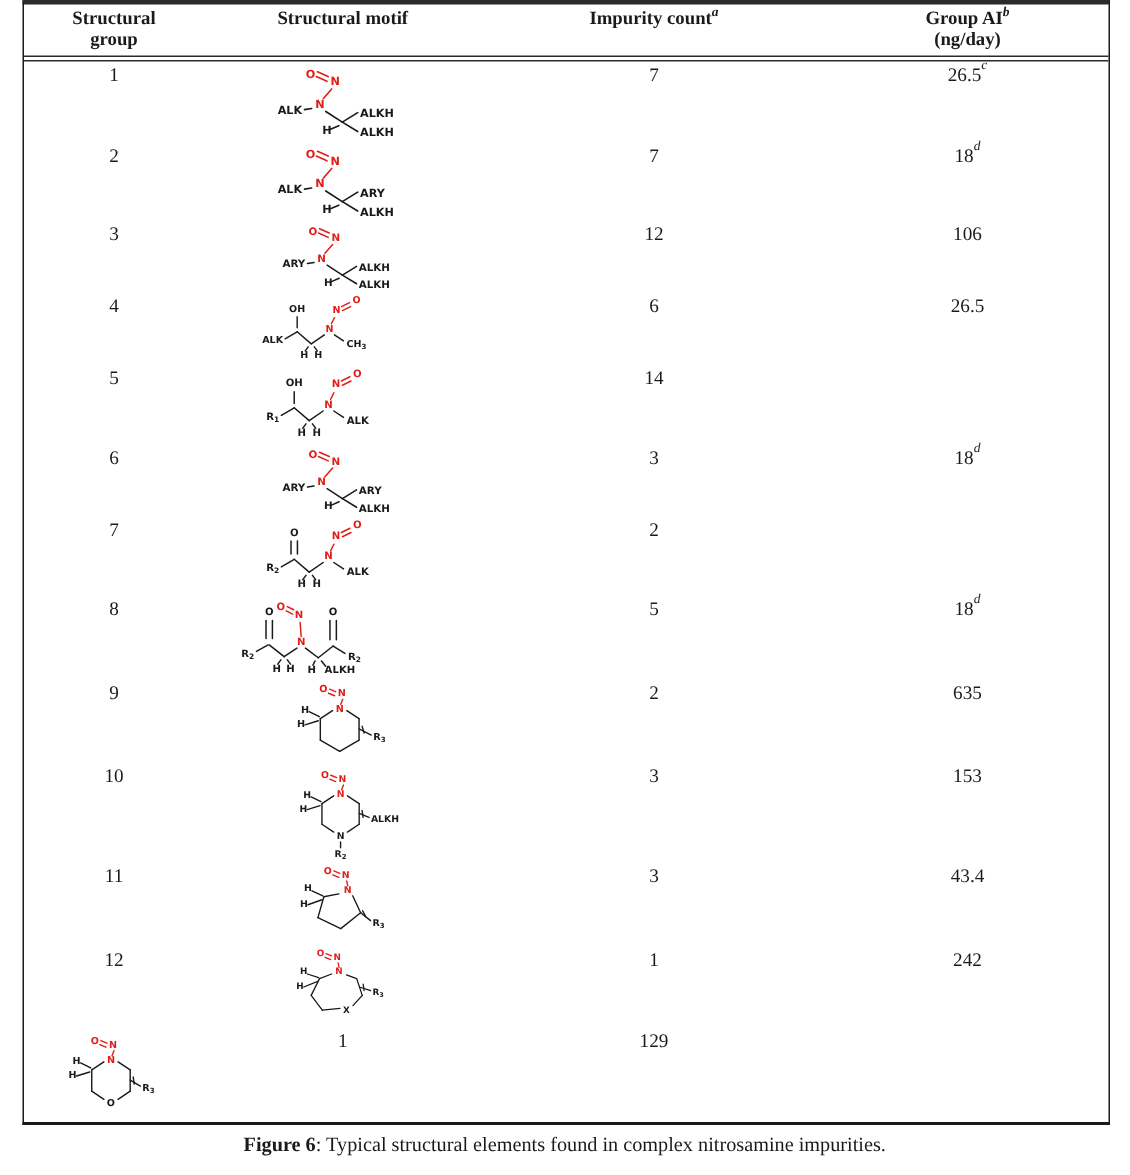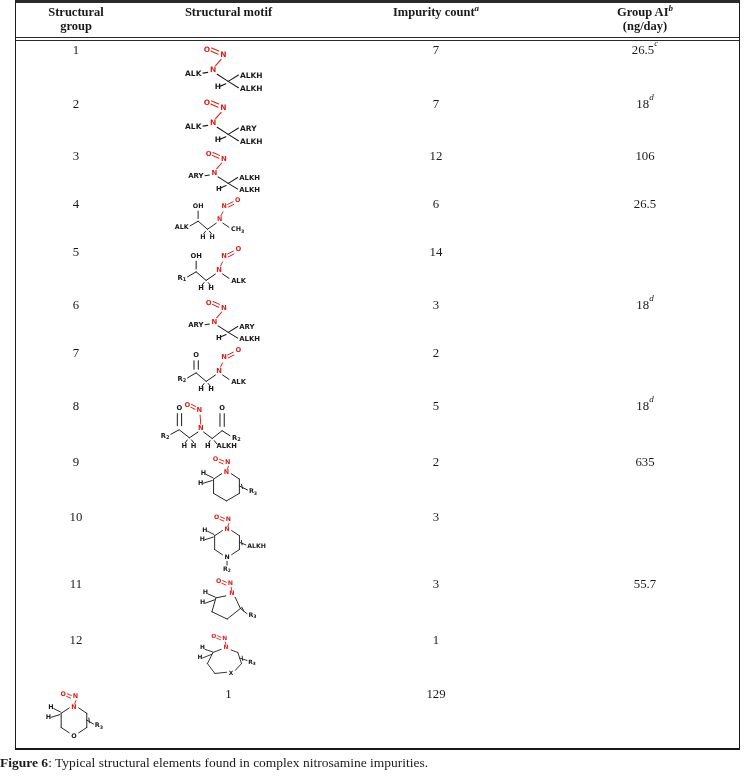--- a/index.html
+++ b/index.html
@@ -8,21 +8,21 @@
        border-left:1.5px solid #1a1a1a;border-right:1.5px solid #1a1a1a;
        border-top:3px solid #2a2a2a;border-bottom:2px solid #1a1a1a;background:#fff;}
   .grid{display:grid;grid-template-columns:120px 185px 230px 188px;}
   .thead{border-bottom:4px double #2a2a2a;}
   .th{font-weight:bold;font-size:12.5px;text-align:center;padding:2px 0 3px 0;line-height:1.15;}
   .row{}
   .cell{display:flex;justify-content:center;}
   .txt{font-size:12.8px;padding-top:2px;align-items:flex-start;}
   .motif-cell{align-items:center;}
   sup{font-size:9px;font-style:italic;line-height:0;}
-  .caption{position:absolute;left:0;top:755px;width:753px;text-align:left;font-size:13.5px;}
+  .caption{position:absolute;left:0;top:755px;width:753px;text-align:center;font-size:13.5px;}
   .caption b{font-weight:bold;}
   
   .at{font-family:"DejaVu Sans",sans-serif;font-weight:bold;font-size:9.5px;fill:#1a1a1a;text-anchor:middle;}
   .end{text-anchor:end;} .start{text-anchor:start;}
   .red{fill:#e01e17;}
   .sub{font-size:7px;}
   line{stroke:#1a1a1a;stroke-width:1.4;stroke-linecap:round;}
   line.rb{stroke:#e01e17;}
 </style>
 </head>
@@ -330,20 +330,24 @@
         <text class="at" x="38" y="35">H</text>
         <line x1="42" y1="34" x2="52" y2="39"></line>
         <text class="at" x="34" y="49">H</text>
         <line x1="38" y1="47" x2="51" y2="43"></line>
         <line x1="91" y1="51" x2="101" y2="55"></line>
           <line x1="94" y1="48" x2="95" y2="55"></line>
         <text class="at start" x="103" y="60">ALKH</text>
       </svg>
     </div>
     <div class="cell txt">3</div>
+    <div class="cell txt">
+        <span>153</span>
+        <sup></sup>
+      </div>
   </div>
 
   <div class="grid row" style="height:56px">
     <div class="cell txt">11</div>
     <div class="cell motif-cell">
       <svg width="135" height="53" viewBox="0 0 150 80">
         <text class="at red" x="60" y="10">O</text>
         <line class="rb" x1="66" y1="7" x2="72" y2="9.5"></line>
           <line class="rb" x1="65" y1="11" x2="71" y2="13.5"></line>
         <text class="at red" x="78" y="14">N</text>
@@ -358,21 +362,21 @@
         <line x1="44" y1="27" x2="55" y2="32"></line>
         <text class="at" x="36" y="43">H</text>
         <line x1="40" y1="41" x2="54" y2="36"></line>
         <line x1="93" y1="49" x2="103" y2="57"></line>
           <line x1="95" y1="47" x2="98" y2="53"></line>
         <text class="at start" x="105" y="62"><tspan>R</tspan><tspan class="sub" dy="2">3</tspan></text>
       </svg>
     </div>
     <div class="cell txt">3</div>
     <div class="cell txt">
-        <span>55.7</span>
+        <span>43.4</span>
         <sup></sup>
       </div>
   </div>
 
   <div class="grid row" style="height:54px">
     <div class="cell txt">12</div>
     <div class="cell motif-cell">
       <svg width="145" height="52" viewBox="0 0 160 84">
         <text class="at red" x="56" y="9">O</text>
         <line class="rb" x1="62" y1="6" x2="68" y2="8.5"></line>
@@ -391,20 +395,24 @@
         <text class="at" x="38" y="28">H</text>
         <line x1="42" y1="28" x2="54" y2="32"></line>
         <text class="at" x="34" y="44">H</text>
         <line x1="38" y1="42" x2="53" y2="36"></line>
         <line x1="98" y1="42" x2="110" y2="46"></line>
           <line x1="102" y1="39" x2="103" y2="46"></line>
         <text class="at start" x="112" y="51"><tspan>R</tspan><tspan class="sub" dy="2">3</tspan></text>
       </svg>
     </div>
     <div class="cell txt">1</div>
+    <div class="cell txt">
+        <span>242</span>
+        <sup></sup>
+      </div>
   </div>
 
   <div class="grid row" style="height:63px">
     <div class="cell motif-cell">
       <svg width="140" height="58" viewBox="0 0 150 86">
         <text class="at red" x="56" y="13">O</text>
         <line class="rb" x1="62" y1="10" x2="68" y2="12.5"></line>
           <line class="rb" x1="61" y1="14" x2="67" y2="16.5"></line>
         <text class="at red" x="74" y="17">N</text>
         <line class="rb" x1="75" y1="20" x2="73" y2="25"></line>

